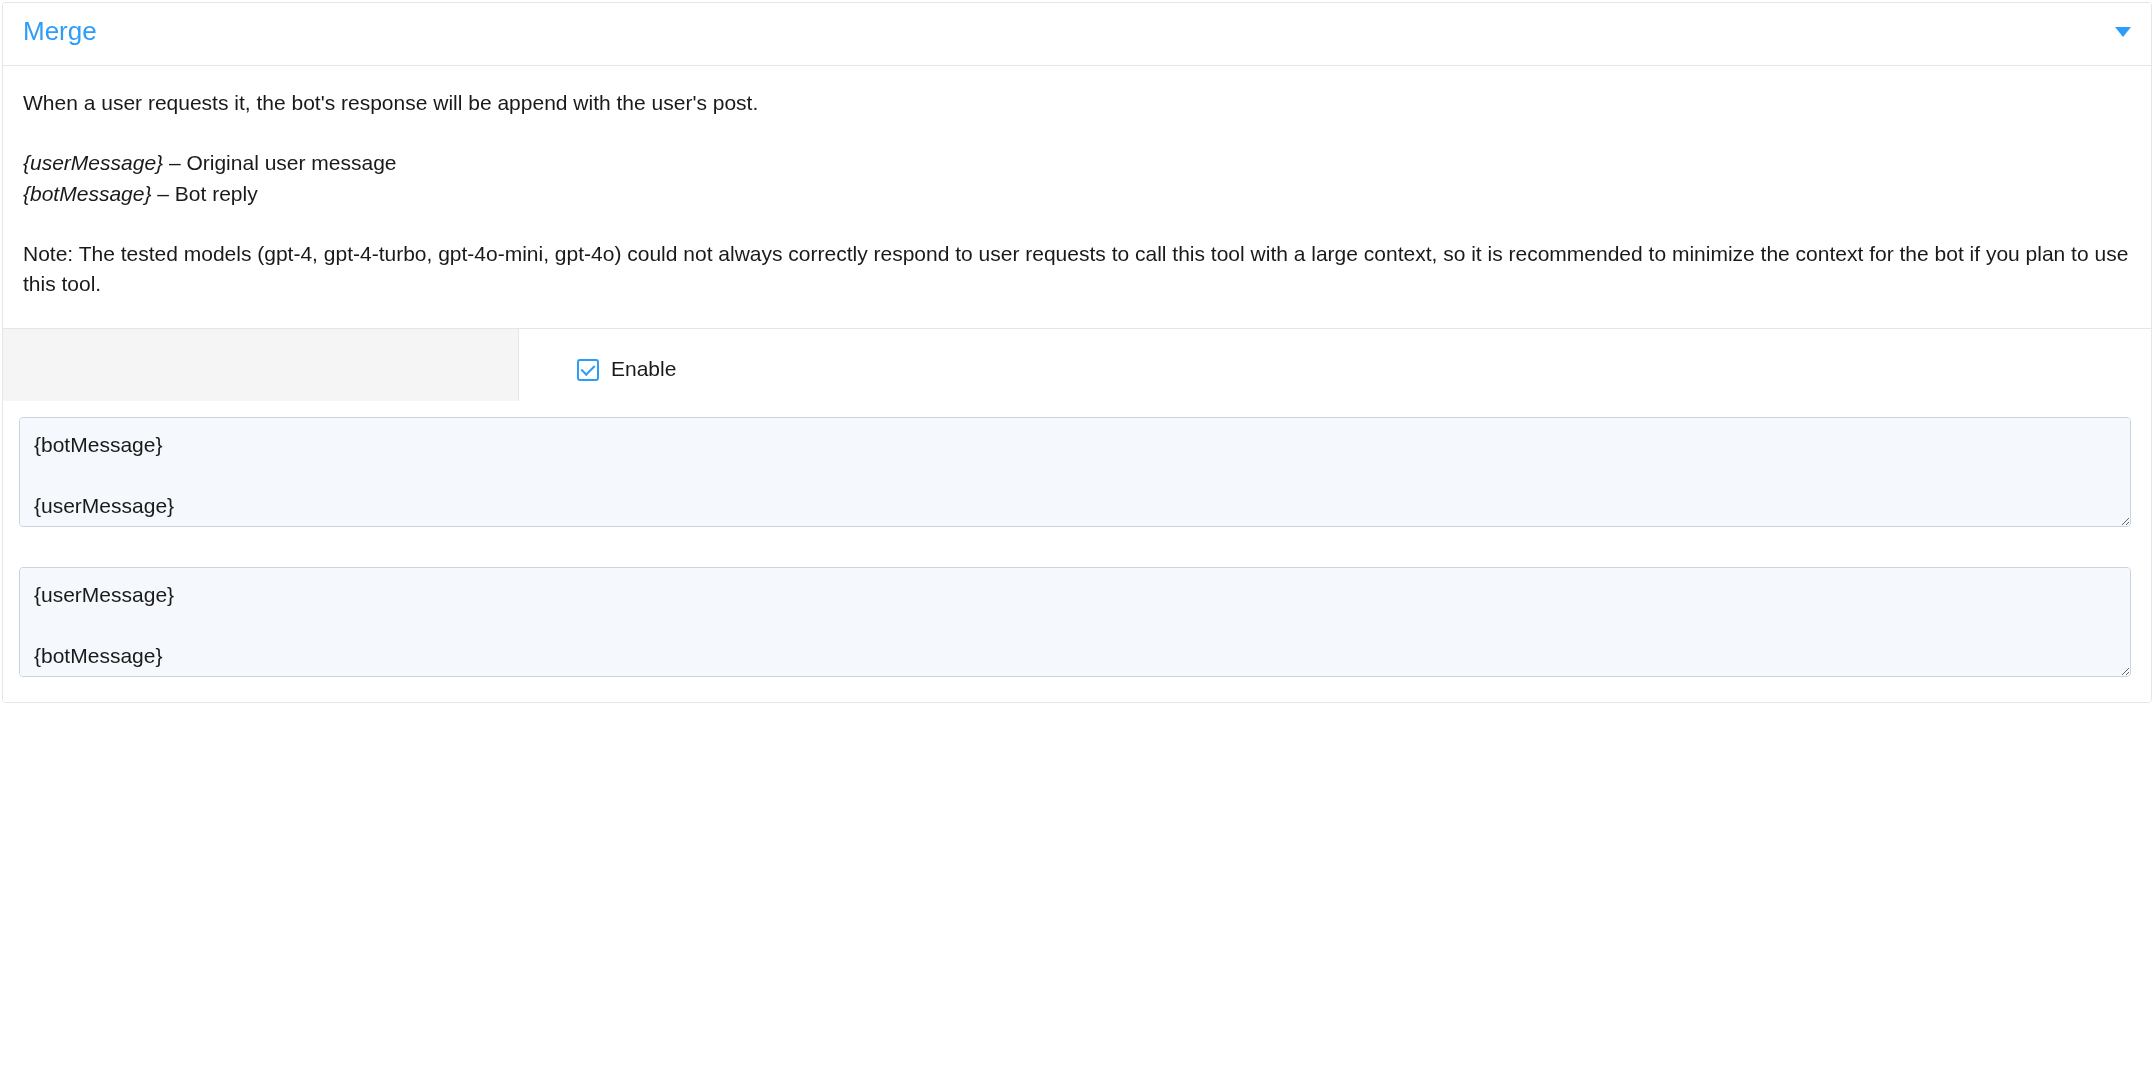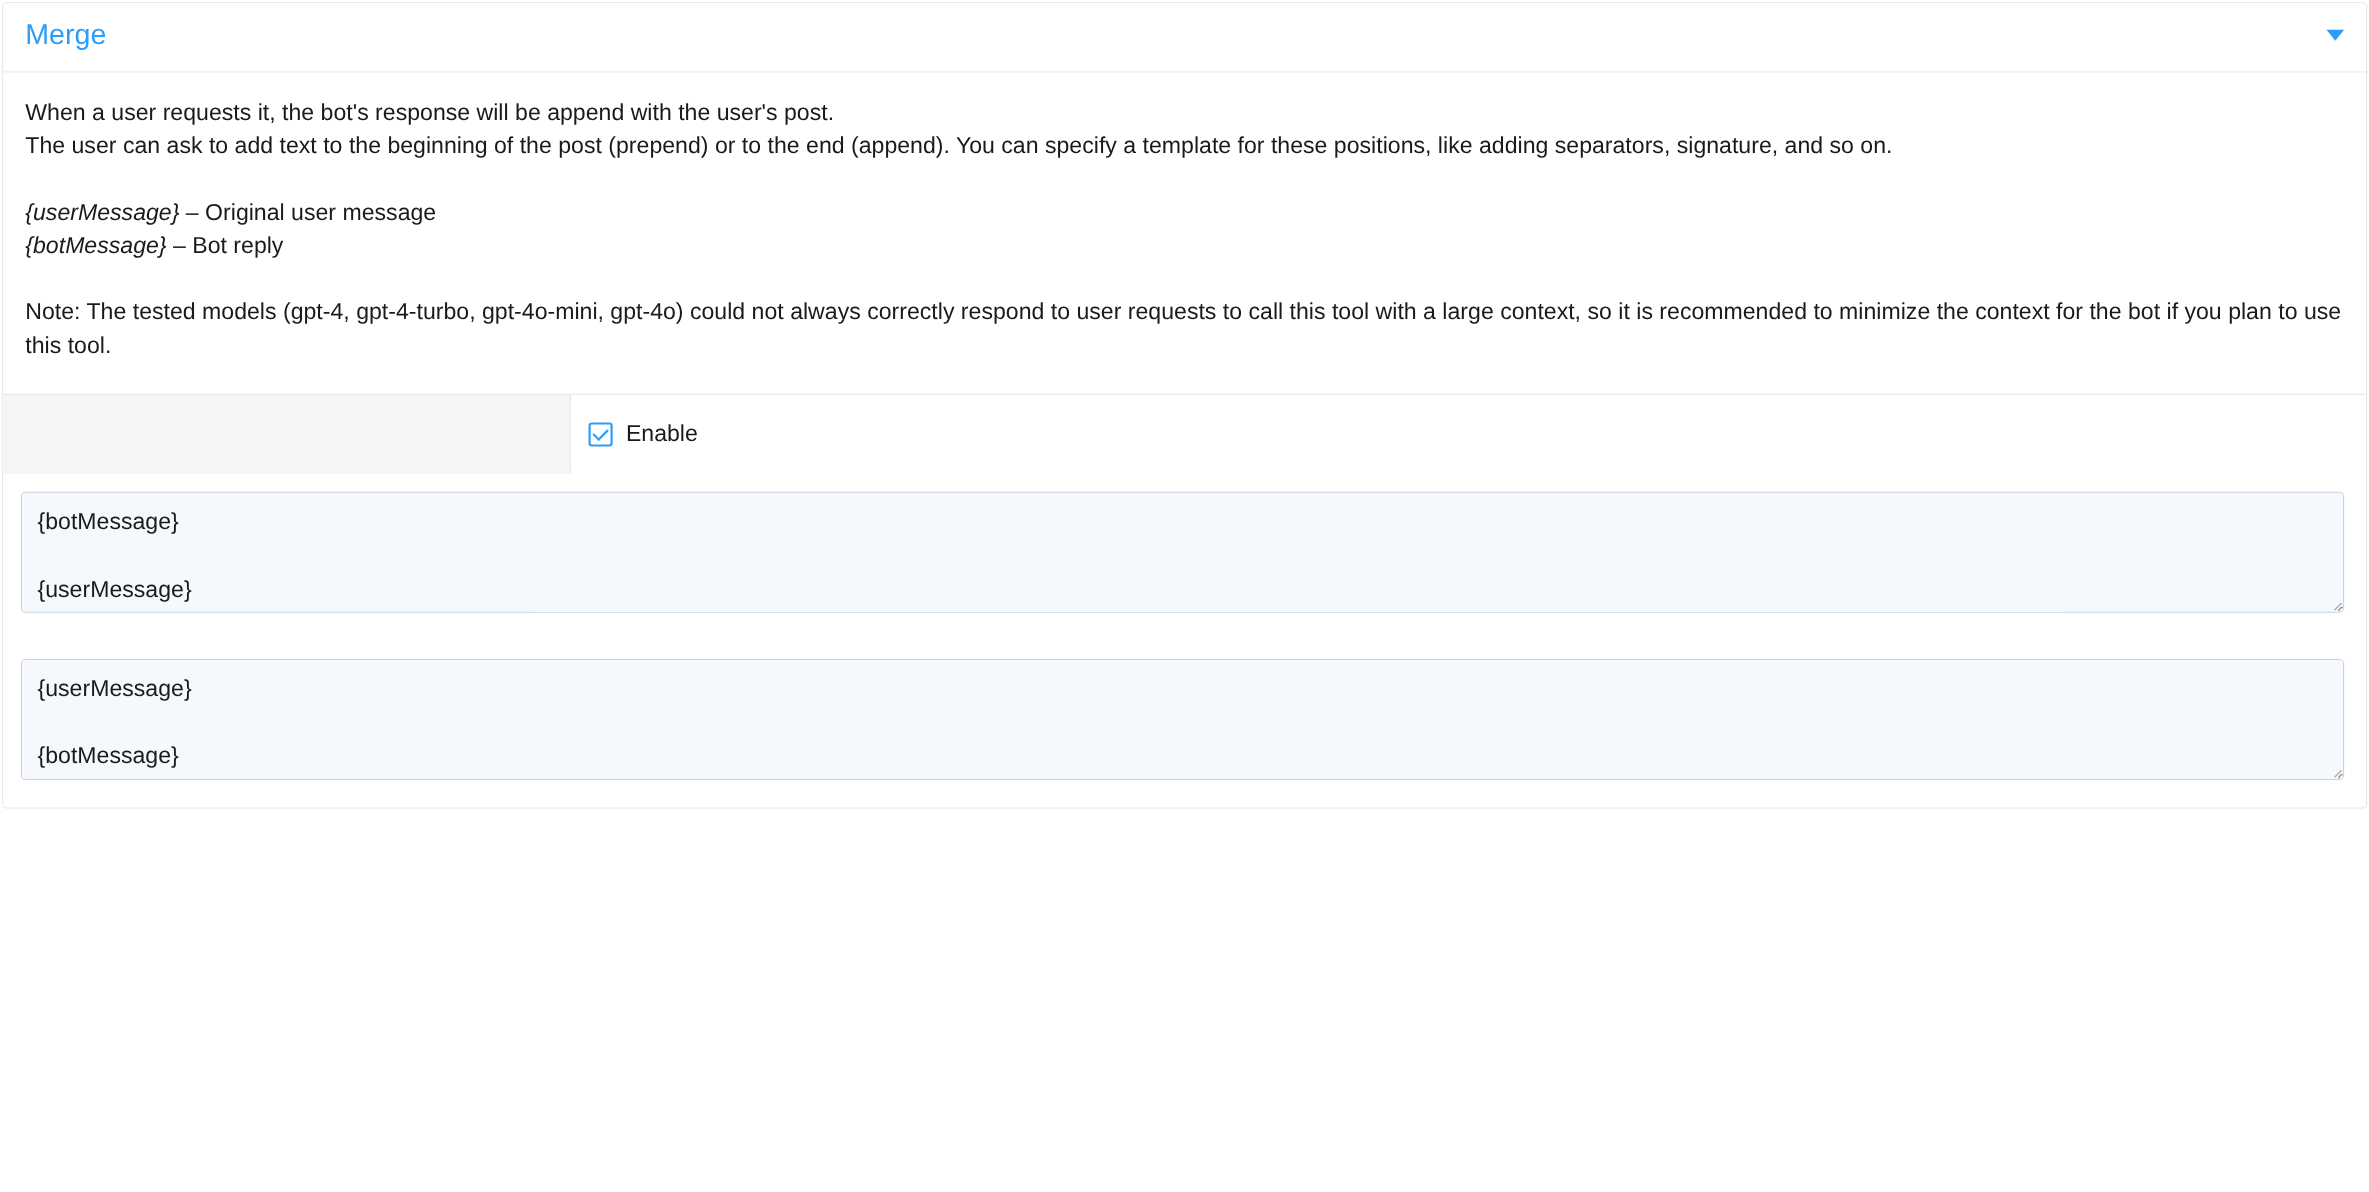--- a/index.html
+++ b/index.html
@@ -56,21 +56,22 @@
     }
     .italic {
       font-style: italic;
     }
     .form-area {
       background: #ffffff;
       display: flex;
     }
     .form-row {
       display: flex;
-      align-items: center;
+      align-items: flex-end;
+      gap: 42px;
     }
     .row-label {
       width: 516px;
       flex-shrink: 0;
       background: #f5f5f5;
       text-align: right;
       padding: 16px 20px 16px 20px;
       font-size: 21px;
       color: #1a1a1a;
       border-right: 1px solid #e5e5e5;
@@ -133,21 +134,20 @@
 
 <div class="panel">
 
   <div class="panel-header">
     <span class="panel-title">Merge</span>
     <span class="caret-icon"></span>
   </div>
 
   <div class="panel-description">
     <p>When a user requests it, the bot's response will be append with the user's post.</p>
-    <p>The user can ask to add text to the beginning of the post (prepend) or to the end (append). You can specify a template for these positions, like adding separators, signature, and so on.</p>
     <div class="spacer"></div>
     <p><span class="italic">{userMessage}</span><span> – Original user message</span></p>
     <p><span class="italic">{botMessage}</span><span> – Bot reply</span></p>
     <div class="spacer"></div>
     <p>Note: The tested models (gpt-4, gpt-4-turbo, gpt-4o-mini, gpt-4o) could not always correctly respond to user requests to call this tool with a large context, so it is recommended to minimize the context for the bot if you plan to use this tool.</p>
   </div>
 
   <div class="form-area" style="display:block;">
 
     <div class="form-row">

